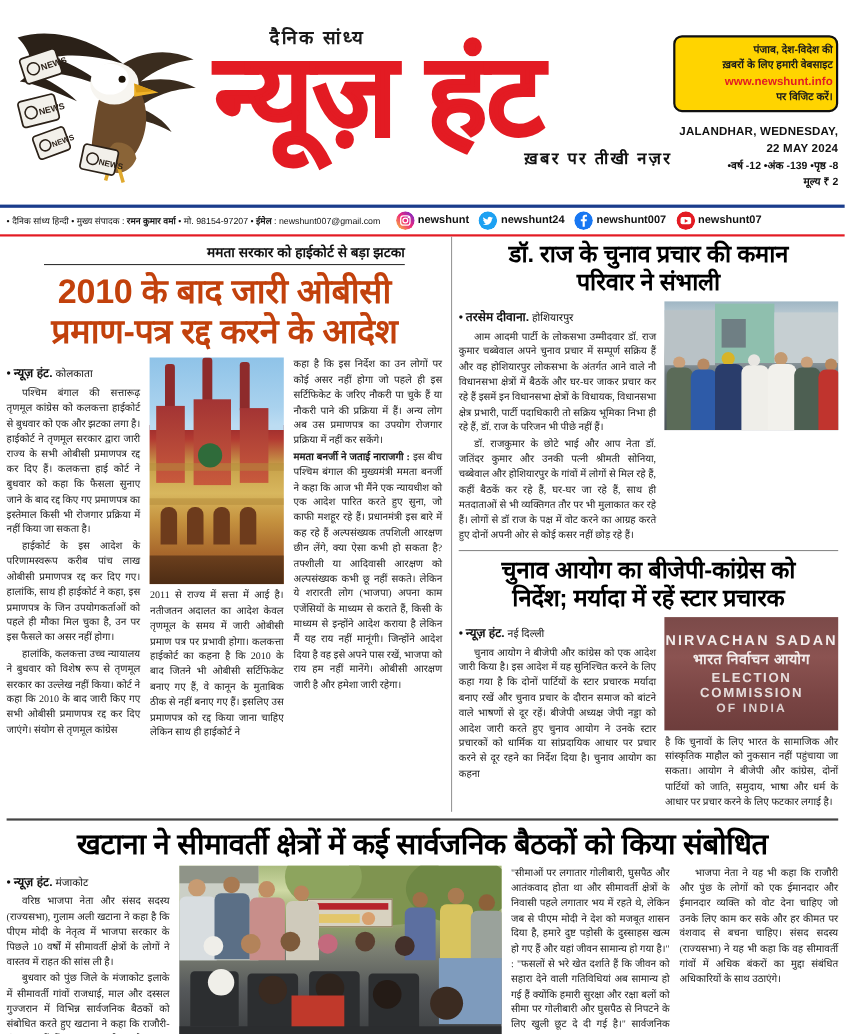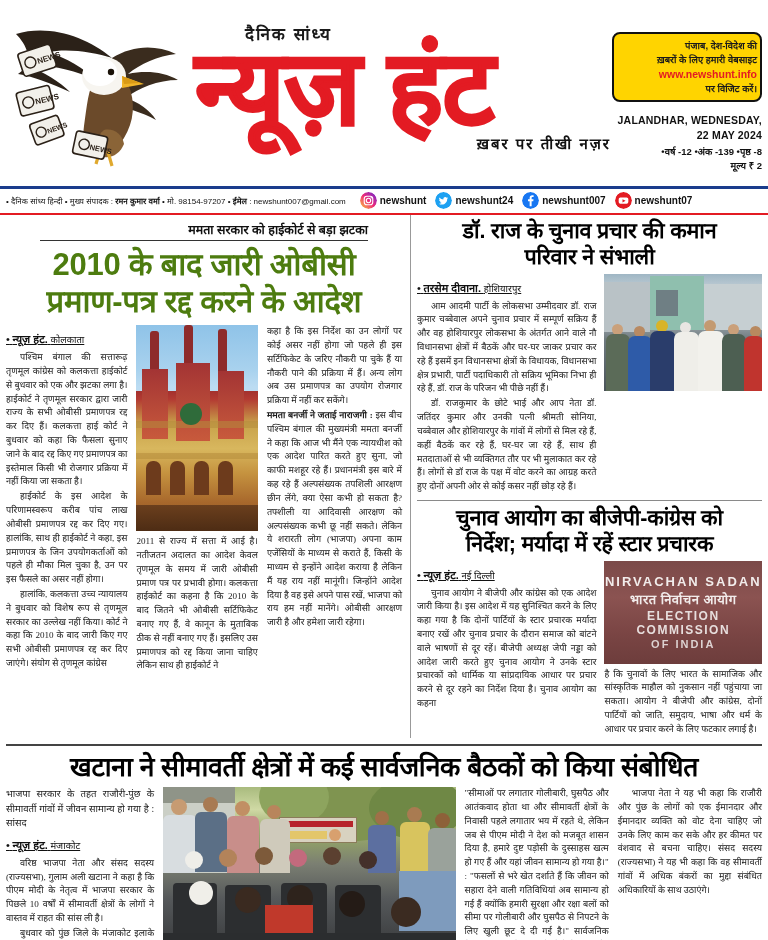--- a/index.html
+++ b/index.html
@@ -91,37 +91,37 @@
   .col-right { width: 352px; padding-left: 6px; border-left: 1px solid #999; }
 
   .kicker {
     font-family: "Liberation Sans", sans-serif;
     font-weight: 700; font-size: 12.5px; color: #111;
     text-align: right; border-bottom: 1px solid #333;
     padding-bottom: 2px; margin: 6px 34px 6px;
   }
   .head-xl {
     font-family: "Liberation Sans", sans-serif;
-    font-weight: 700; font-size: 31px; line-height: 1.18; color: #4d7c0f;
+    font-weight: 700; font-size: 31px; line-height: 1.18; color: #c2410c;
     text-align: center; letter-spacing: -0.3px;
   }
   .head-lg {
     font-family: "Liberation Sans", sans-serif;
     font-weight: 700; font-size: 21.5px; line-height: 1.2; color: #000;
     text-align: center; letter-spacing: -0.2px;
   }
   .head-band {
     font-family: "Liberation Sans", sans-serif;
     font-weight: 700; font-size: 26.5px; line-height: 1.15; color: #000;
     text-align: center; letter-spacing: -0.3px;
   }
 
   .byline {
     font-family: "Liberation Sans", sans-serif;
-    font-size: 9.5px; color: #111; margin: 6px 0 5px; text-decoration: underline;
+    font-size: 9.5px; color: #111; margin: 6px 0 5px;
   }
   .byline b { font-weight: 700; font-size: 11px; }
   .byline .dot { color:#111; font-size: 11px; }
 
   .body-text {
     font-size: 9.1px; line-height: 1.52; text-align: justify; color: #1b1b1b;
     font-family: "Liberation Serif", serif;
   }
   .body-text p { text-indent: 14px; margin-bottom: 1px; }
   .body-text p.noind { text-indent: 0; }
@@ -436,23 +436,20 @@
     </div>
   </div>
 
   <div style="padding:0 6px;">
     <div class="hr-med"></div>
     <div class="head-band">खटाना ने सीमावर्ती क्षेत्रों में कई सार्वजनिक बैठकों को किया संबोधित</div>
 
     <div style="display:flex; gap:9px; margin-top:5px;">
 
       <div style="width:152px">
-        <div class="body-text" style="font-size:9.6px;">
-          <p class="noind">भाजपा सरकार के तहत राजौरी-पुंछ के सीमावर्ती गांवों में जीवन सामान्य हो गया है : सांसद</p>
-        </div>
         <div class="byline">
           <span class="dot">•</span>
           <b>न्यूज़ हंट.</b>
           <span>मंजाकोट</span>
         </div>
         <div class="body-text">
           <p>वरिष्ठ भाजपा नेता और संसद सदस्य (राज्यसभा), गुलाम अली खटाना ने कहा है कि पीएम मोदी के नेतृत्व में भाजपा सरकार के पिछले 10 वर्षों में सीमावर्ती क्षेत्रों के लोगों ने वास्तव में राहत की सांस ली है।</p>
           <p>बुधवार को पुंछ जिले के मंजाकोट इलाके में सीमावर्ती गांवों राजधाई, माल और दस्सल गुज्जरान में विभिन्न सार्वजनिक बैठकों को संबोधित करते हुए खटाना ने कहा कि राजौरी-पुंछ इलाकों में भारत-पाक सीमा और जम्मू-कश्मीर</p>
         </div>
       </div>

